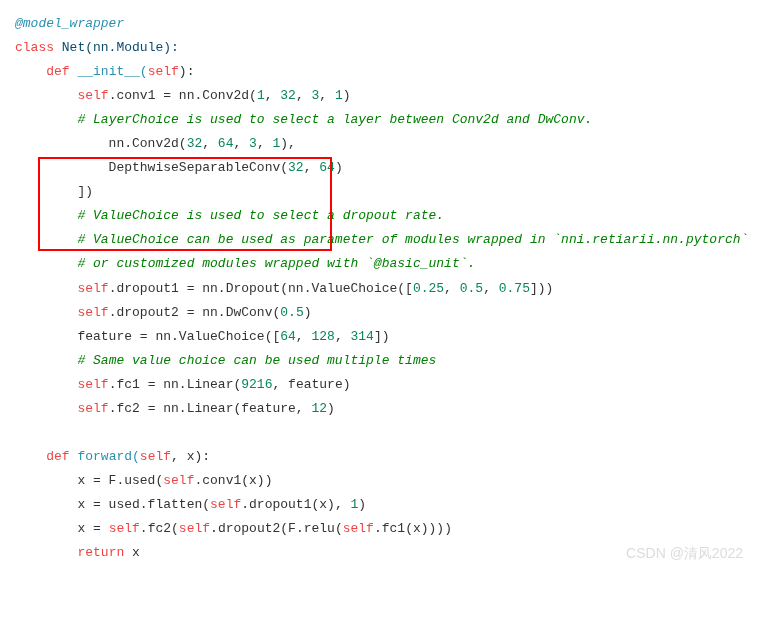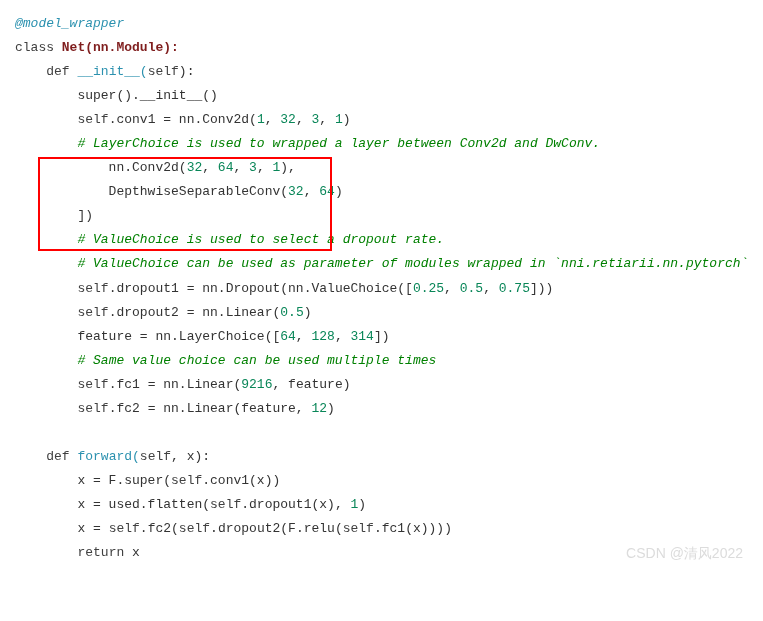--- a/index.html
+++ b/index.html
@@ -9,22 +9,22 @@
     font-size: 13px;
     line-height: 1.85;
     background: #ffffff;
     color: #333333;
     width: 763px;
     box-sizing: border-box;
     position: relative;
   }
   .line { white-space: pre; }
   .decorator { color: #2b91af; font-style: italic; }
-  .kw { color: #404040; }
-  .cls { color: #7f1d1d; font-weight: bold; }
+  .kw { color: #ef4444; }
+  .cls { color: #0c4a6e; }
   .fn { color: #2b91af; }
   .num { color: #098658; }
   .comment { color: #008000; font-style: italic; }
   .red-box {
     border: 2px solid #ff0000;
     position: absolute;
     left: 38px;
     top: 157px;
     width: 290px;
     height: 90px;
@@ -40,37 +40,37 @@
   }
   [data-bind] { white-space: pre; display: inline; }
 </style>
 </head>
 <body>
 
 <div>
 <div class="line"><span class="decorator" data-bind="code.l01">@model_wrapper</span></div>
 <div class="line"><span class="kw" data-bind="code.l02a">class</span><span class="cls" data-bind="code.l02b"> Net(nn.Module):</span></div>
 <div class="line"><span data-bind="code.l03a">    </span><span class="kw" data-bind="code.l03b">def</span><span class="fn" data-bind="code.l03c"> __init__(</span><span class="kw" data-bind="code.l03d">self</span><span data-bind="code.l03e">):</span></div>
-<div class="line"><span data-bind="code.l04a">        super().__init__()</span></div>
 <div class="line"><span data-bind="code.l05a">        </span><span class="kw" data-bind="code.l05b">self</span><span data-bind="code.l05c">.conv1 = nn.Conv2d(</span><span class="num" data-bind="code.l05d">1</span><span data-bind="code.l05e">, </span><span class="num" data-bind="code.l05f">32</span><span data-bind="code.l05g">, </span><span class="num" data-bind="code.l05h">3</span><span data-bind="code.l05i">, </span><span class="num" data-bind="code.l05j">1</span><span data-bind="code.l05k">)</span></div>
-<div class="line"><span data-bind="code.l06a">        </span><span class="comment" data-bind="code.l06b"># LayerChoice is used to wrapped a layer between Conv2d and DwConv.</span></div>
+<div class="line"><span data-bind="code.l06a">        </span><span class="comment" data-bind="code.l06b"># LayerChoice is used to select a layer between Conv2d and DwConv.</span></div>
 <div class="line"><span data-bind="code.l08a">            nn.Conv2d(</span><span class="num" data-bind="code.l08b">32</span><span data-bind="code.l08c">, </span><span class="num" data-bind="code.l08d">64</span><span data-bind="code.l08e">, </span><span class="num" data-bind="code.l08f">3</span><span data-bind="code.l08g">, </span><span class="num" data-bind="code.l08h">1</span><span data-bind="code.l08i">),</span></div>
 <div class="line"><span data-bind="code.l09a">            DepthwiseSeparableConv(</span><span class="num" data-bind="code.l09b">32</span><span data-bind="code.l09c">, </span><span class="num" data-bind="code.l09d">64</span><span data-bind="code.l09e">)</span></div>
 <div class="line"><span data-bind="code.l10a">        ])</span></div>
 <div class="line"><span data-bind="code.l11a">        </span><span class="comment" data-bind="code.l11b"># ValueChoice is used to select a dropout rate.</span></div>
 <div class="line"><span data-bind="code.l12a">        </span><span class="comment" data-bind="code.l12b"># ValueChoice can be used as parameter of modules wrapped in `nni.retiarii.nn.pytorch`</span></div>
+<div class="line"><span data-bind="code.l13a">        </span><span class="comment" data-bind="code.l13b"># or customized modules wrapped with `@basic_unit`.</span></div>
 <div class="line"><span data-bind="code.l14a">        </span><span class="kw" data-bind="code.l14b">self</span><span data-bind="code.l14c">.dropout1 = nn.Dropout(nn.ValueChoice([</span><span class="num" data-bind="code.l14d">0.25</span><span data-bind="code.l14e">, </span><span class="num" data-bind="code.l14f">0.5</span><span data-bind="code.l14g">, </span><span class="num" data-bind="code.l14h">0.75</span><span data-bind="code.l14i">]))</span></div>
-<div class="line"><span data-bind="code.l15a">        </span><span class="kw" data-bind="code.l15b">self</span><span data-bind="code.l15c">.dropout2 = nn.Linear(</span><span class="num" data-bind="code.l15d">0.5</span><span data-bind="code.l15e">)</span></div>
-<div class="line"><span data-bind="code.l16a">        feature = nn.LayerChoice([</span><span class="num" data-bind="code.l16b">64</span><span data-bind="code.l16c">, </span><span class="num" data-bind="code.l16d">128</span><span data-bind="code.l16e">, </span><span class="num" data-bind="code.l16f">314</span><span data-bind="code.l16g">])</span></div>
+<div class="line"><span data-bind="code.l15a">        </span><span class="kw" data-bind="code.l15b">self</span><span data-bind="code.l15c">.dropout2 = nn.DwConv(</span><span class="num" data-bind="code.l15d">0.5</span><span data-bind="code.l15e">)</span></div>
+<div class="line"><span data-bind="code.l16a">        feature = nn.ValueChoice([</span><span class="num" data-bind="code.l16b">64</span><span data-bind="code.l16c">, </span><span class="num" data-bind="code.l16d">128</span><span data-bind="code.l16e">, </span><span class="num" data-bind="code.l16f">314</span><span data-bind="code.l16g">])</span></div>
 <div class="line"><span data-bind="code.l17a">        </span><span class="comment" data-bind="code.l17b"># Same value choice can be used multiple times</span></div>
 <div class="line"><span data-bind="code.l18a">        </span><span class="kw" data-bind="code.l18b">self</span><span data-bind="code.l18c">.fc1 = nn.Linear(</span><span class="num" data-bind="code.l18d">9216</span><span data-bind="code.l18e">, feature)</span></div>
 <div class="line"><span data-bind="code.l19a">        </span><span class="kw" data-bind="code.l19b">self</span><span data-bind="code.l19c">.fc2 = nn.Linear(feature, </span><span class="num" data-bind="code.l19d">12</span><span data-bind="code.l19e">)</span></div>
 <div class="line"><span data-bind="code.l20"> </span></div>
 <div class="line"><span data-bind="code.l21a">    </span><span class="kw" data-bind="code.l21b">def</span><span class="fn" data-bind="code.l21c"> forward(</span><span class="kw" data-bind="code.l21d">self</span><span data-bind="code.l21e">, x):</span></div>
-<div class="line"><span data-bind="code.l22a">        x = F.super(</span><span class="kw" data-bind="code.l22b">self</span><span data-bind="code.l22c">.conv1(x))</span></div>
+<div class="line"><span data-bind="code.l22a">        x = F.used(</span><span class="kw" data-bind="code.l22b">self</span><span data-bind="code.l22c">.conv1(x))</span></div>
 <div class="line"><span data-bind="code.l24a">        x = used.flatten(</span><span class="kw" data-bind="code.l24b">self</span><span data-bind="code.l24c">.dropout1(x), </span><span class="num" data-bind="code.l24d">1</span><span data-bind="code.l24e">)</span></div>
 <div class="line"><span data-bind="code.l25a">        x = </span><span class="kw" data-bind="code.l25b">self</span><span data-bind="code.l25c">.fc2(</span><span class="kw" data-bind="code.l25d">self</span><span data-bind="code.l25e">.dropout2(F.relu(</span><span class="kw" data-bind="code.l25f">self</span><span data-bind="code.l25g">.fc1(x))))</span></div>
 <div class="line"><span data-bind="code.l26a">        </span><span class="kw" data-bind="code.l26b">return</span><span data-bind="code.l26c"> x</span></div>
 </div>
 
 <div class="red-box"></div>
 
 <div class="watermark" data-bind="watermark">CSDN @清风2022</div>
 
 </body></html>

